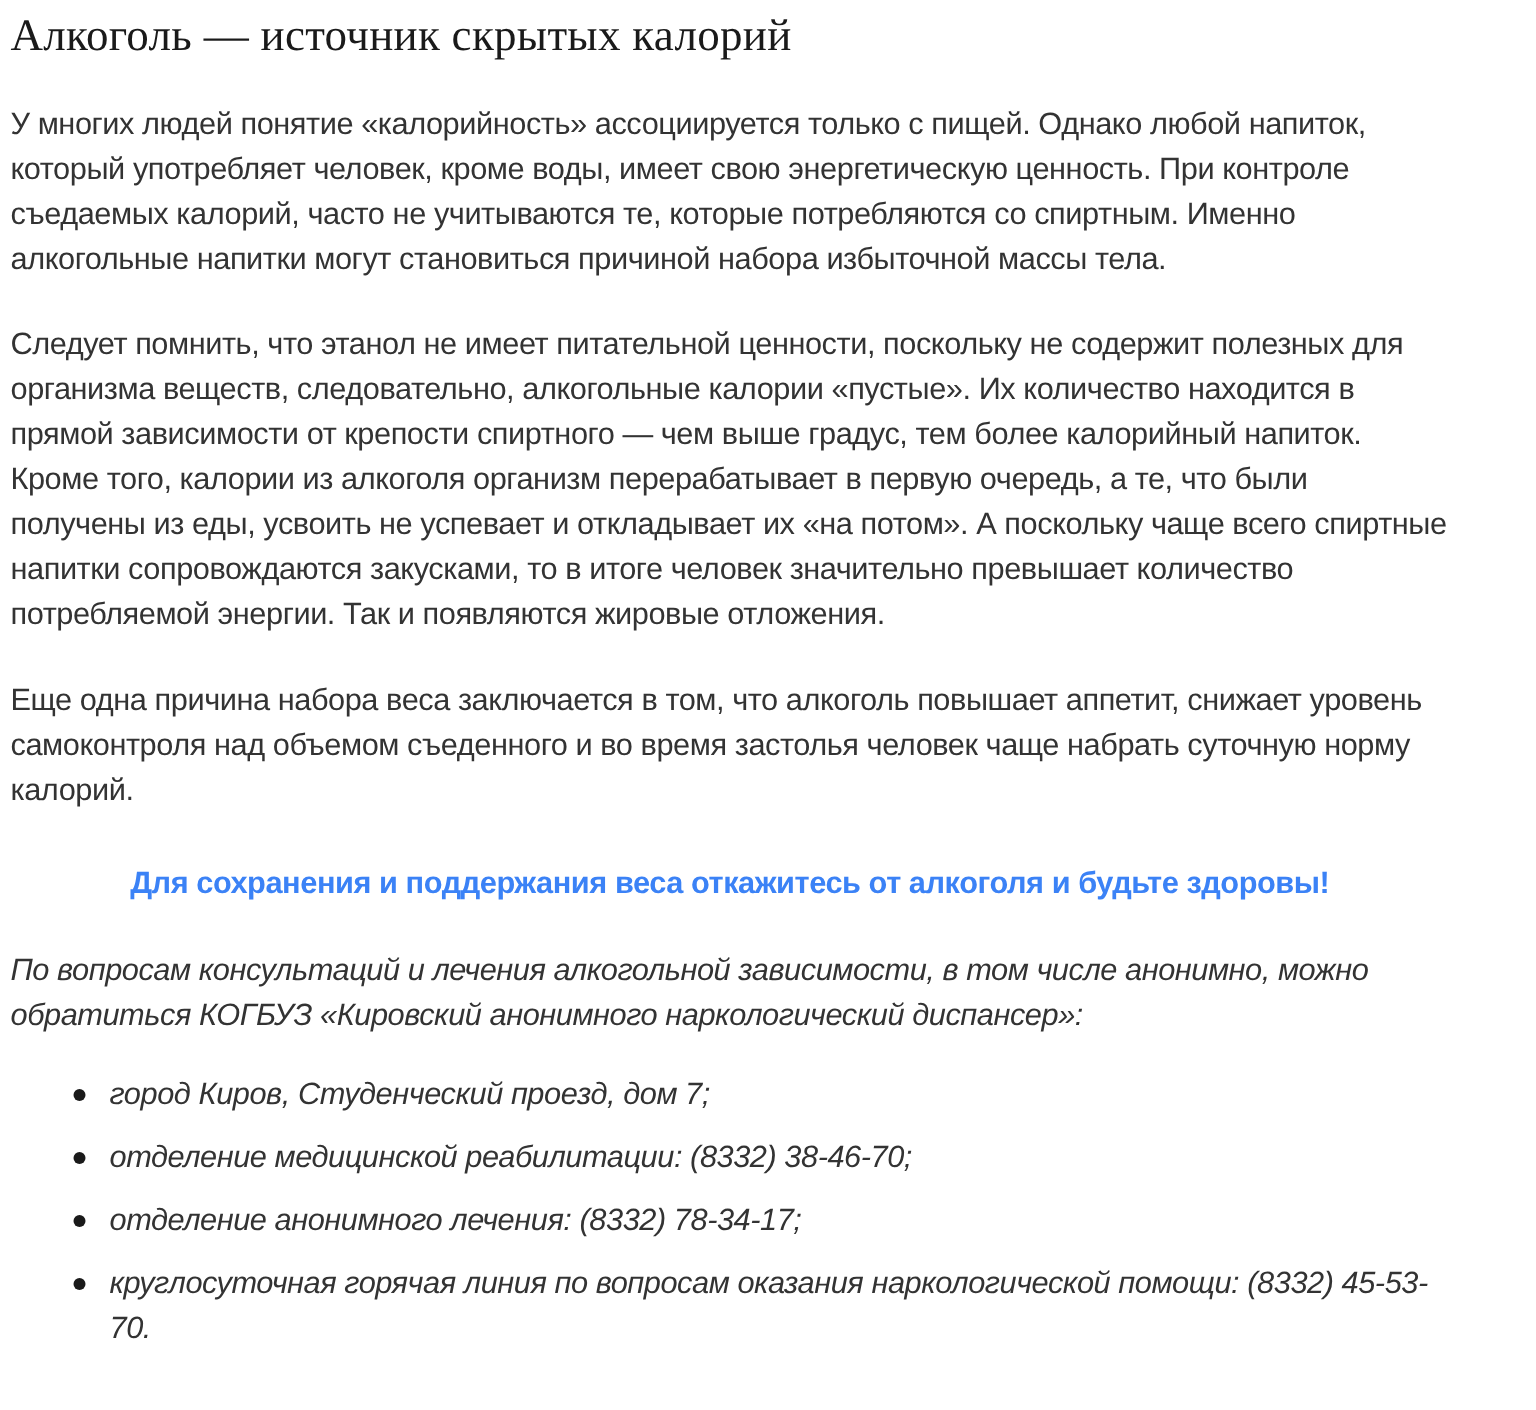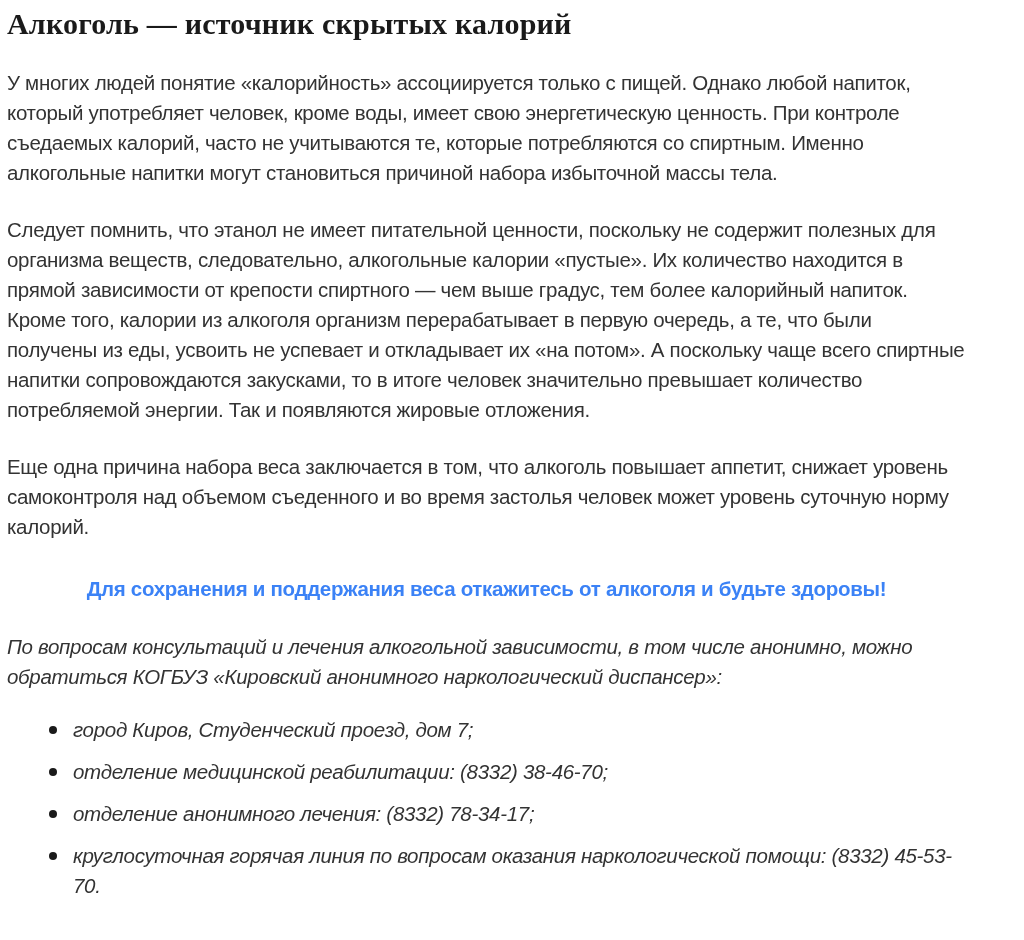--- a/index.html
+++ b/index.html
@@ -11,21 +11,21 @@
     font-family: "Liberation Sans", "DejaVu Sans", sans-serif;
     color: #333333;
   }
   .article {
     width: 1024px;
     min-height: 940px;
     padding: 6px 58px 20px 7px;
   }
   .page-title {
     font-family: "Liberation Serif", "DejaVu Serif", serif;
-    font-weight: bold;
+    font-weight: normal;
     font-size: 30px;
     line-height: 36px;
     color: #1a1a1a;
     margin: 0 0 26px 0;
     letter-spacing: 0.2px;
   }
   .body-text {
     font-size: 20.5px;
     line-height: 30px;
     letter-spacing: -0.3px;
@@ -69,21 +69,21 @@
 <body>
 
 <div class="article">
 
   <h1 class="page-title">Алкоголь — источник скрытых калорий</h1>
 
   <p class="body-text paragraph">У многих людей понятие «калорийность» ассоциируется только с пищей. Однако любой напиток, который употребляет человек, кроме воды, имеет свою энергетическую ценность. При контроле съедаемых калорий, часто не учитываются те, которые потребляются со спиртным. Именно алкогольные напитки могут становиться причиной набора избыточной массы тела.</p>
 
   <p class="body-text paragraph">Следует помнить, что этанол не имеет питательной ценности, поскольку не содержит полезных для организма веществ, следовательно, алкогольные калории «пустые». Их количество находится в прямой зависимости от крепости спиртного — чем выше градус, тем более калорийный напиток. Кроме того, калории из алкоголя организм перерабатывает в первую очередь, а те, что были получены из еды, усвоить не успевает и откладывает их «на потом». А поскольку чаще всего спиртные напитки сопровождаются закусками, то в итоге человек значительно превышает количество потребляемой энергии. Так и появляются жировые отложения.</p>
 
-  <p class="body-text paragraph">Еще одна причина набора веса заключается в том, что алкоголь повышает аппетит, снижает уровень самоконтроля над объемом съеденного и во время застолья человек может уровень суточную норму калорий.</p>
+  <p class="body-text paragraph">Еще одна причина набора веса заключается в том, что алкоголь повышает аппетит, снижает уровень самоконтроля над объемом съеденного и во время застолья человек чаще набрать суточную норму калорий.</p>
 
   <p class="body-text highlight">Для сохранения и поддержания веса откажитесь от алкоголя и будьте здоровы!</p>
 
   <p class="body-text contact-intro">По вопросам консультаций и лечения алкогольной зависимости, в том числе анонимно, можно обратиться КОГБУЗ «Кировский анонимного наркологический диспансер»:</p>
 
   <ul class="body-text contact-list">
     <li>
       <span class="bullet"></span>
       <span>город Киров, Студенческий проезд, дом 7;</span>
     </li>

